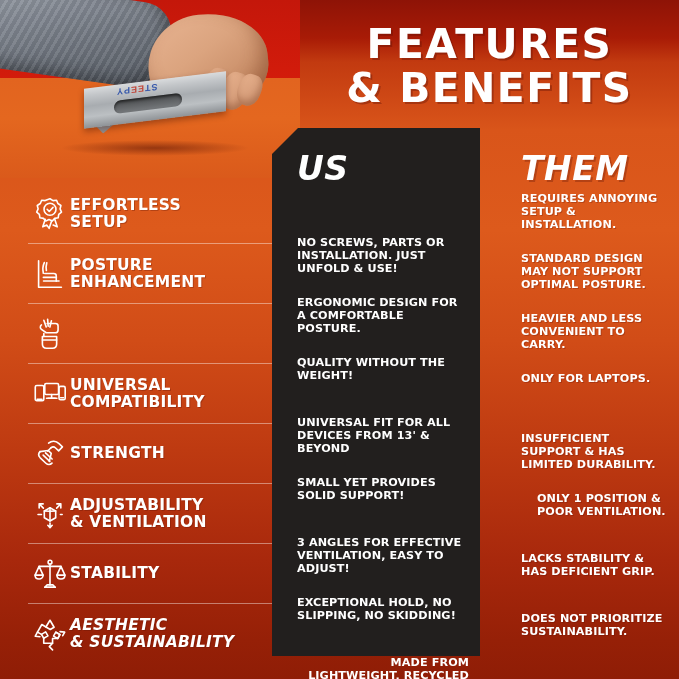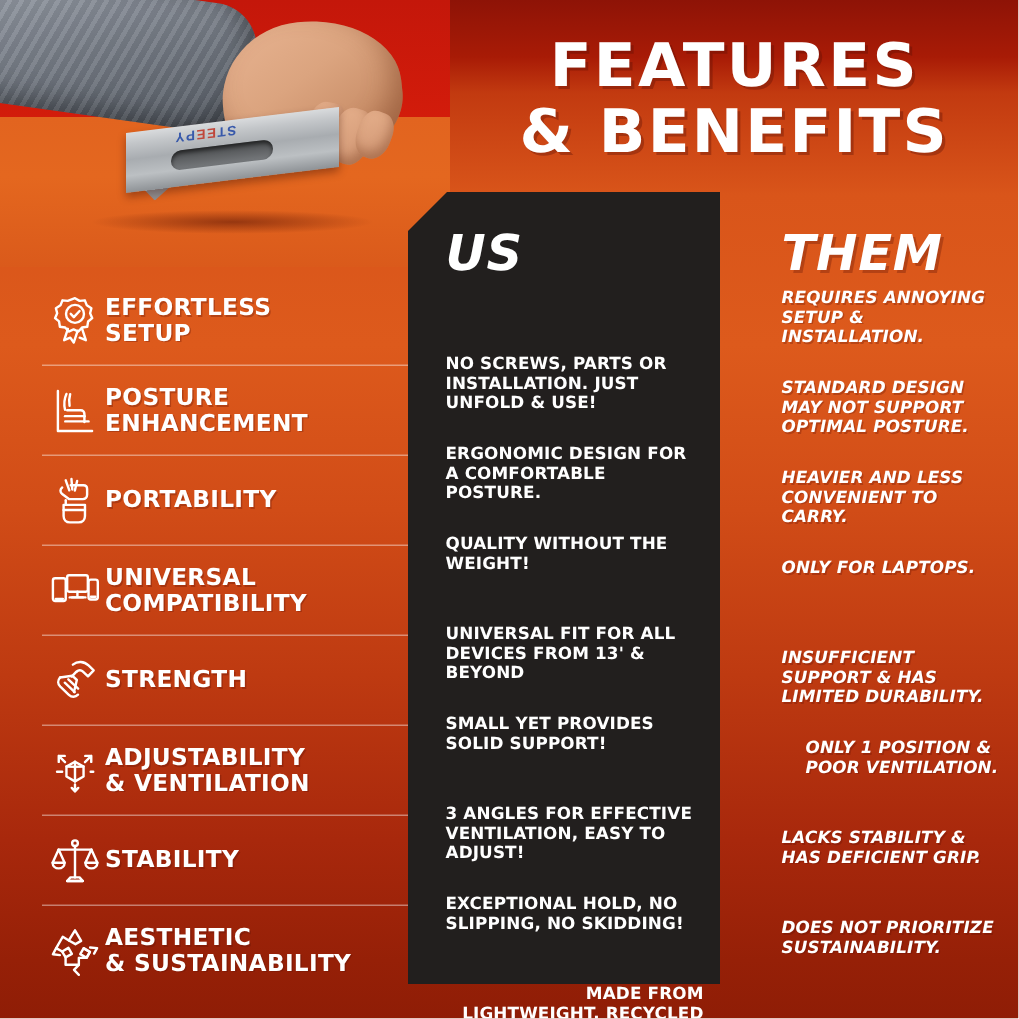--- a/index.html
+++ b/index.html
@@ -132,21 +132,21 @@
     left: 28px; top: 184px;
     width: 245px;
   }
   .feature-row {
     display: flex;
     align-items: center;
     height: 60px;
     border-bottom: 1px solid rgba(255,255,255,.42);
     padding: 0 2px;
   }
-  .feature-row:last-child { border-bottom: none; }
+  .feature-row:last-child { border-bottom: none; font-style: italic; }
   .feature-icon {
     width: 40px; height: 40px;
     flex: 0 0 40px;
     display: flex; align-items: center; justify-content: center;
   }
   .feature-icon svg { width: 38px; height: 38px; display: block; }
   .feature-label {
     color: #fff;
     font-family: "DejaVu Sans", sans-serif;
     font-weight: 700;
@@ -260,23 +260,20 @@
         <svg viewBox="0 0 40 40" fill="none" stroke="#fff" stroke-width="1.7" stroke-linecap="round" stroke-linejoin="round">
           <path d="M13.5 5.5l2.5 7"></path>
           <path d="M17.5 4.5l.6 7.4"></path>
           <path d="M21.5 6l-1.6 6.6"></path>
           <path d="M11 10.5c-1.6 1.3-1.6 3.4 0 4.6l5 3.6h9.5c1.8 0 3-1.3 3-3v-4.2c0-1.6-1.2-2.6-2.7-2.6H17"></path>
           <path d="M13.5 19.5v3.2"></path>
           <path d="M12 22.7h15v7.8c0 2.6-1.8 4.5-4.4 4.5h-6.2c-2.6 0-4.4-1.9-4.4-4.5z"></path>
           <path d="M12 26.3h15"></path>
         </svg>
       </span>
-      <span class="feature-label">
-        <span>PORTABILITY</span>
-      </span>
     </div>
 
     <div class="feature-row">
       <span class="feature-icon">
         <svg viewBox="0 0 40 40" fill="none" stroke="#fff" stroke-width="1.7" stroke-linecap="round" stroke-linejoin="round">
           <rect x="4.5" y="11" width="9" height="16" rx="1.6"></rect>
           <path d="M6.5 25.5h5"></path>
           <rect x="14.5" y="9" width="14.5" height="11.5" rx="1.3"></rect>
           <path d="M18 24.5h7.5M21.7 20.5v4"></path>
           <path d="M16.3 24.5h11"></path>
@@ -373,21 +370,21 @@
     <div class="item" style="position: absolute; top: 0px; left: 0px; width: 100%;">NO SCREWS, PARTS OR INSTALLATION. JUST UNFOLD &amp; USE!</div>
     <div class="item" style="position: absolute; top: 60px; left: 0px; width: 100%;">ERGONOMIC DESIGN FOR A COMFORTABLE POSTURE.</div>
     <div class="item" style="position: absolute; top: 120px; left: 0px; width: 100%;">QUALITY WITHOUT THE WEIGHT!</div>
     <div class="item" style="position: absolute; top: 180px; left: 0px; width: 100%;">UNIVERSAL FIT FOR ALL DEVICES FROM 13' &amp; BEYOND</div>
     <div class="item" style="position: absolute; top: 240px; left: 0px; width: 100%;">SMALL YET PROVIDES SOLID SUPPORT!</div>
     <div class="item" style="position: absolute; top: 300px; left: 0px; width: 100%;">3 ANGLES FOR EFFECTIVE VENTILATION, EASY TO ADJUST!</div>
     <div class="item" style="position: absolute; top: 360px; left: 0px; width: 100%;">EXCEPTIONAL HOLD, NO SLIPPING, NO SKIDDING!</div>
     <div class="item" style="position: absolute; top: 420px; left: 0px; width: 100%; text-align: right;">MADE FROM LIGHTWEIGHT, RECYCLED PLASTIC.</div>
   </div>
 
-  <div class="bullets them-bullets" style="position: absolute; top: 192px; height: 480px; font-style: italic;">
+  <div class="bullets them-bullets" style="position: absolute; top: 192px; height: 480px;">
     <div class="item" style="position: absolute; top: 0px; left: 0px; width: 100%;">REQUIRES ANNOYING SETUP &amp; INSTALLATION.</div>
     <div class="item" style="position: absolute; top: 60px; left: 0px; width: 100%;">STANDARD DESIGN MAY NOT SUPPORT OPTIMAL POSTURE.</div>
     <div class="item" style="position: absolute; top: 120px; left: 0px; width: 100%;">HEAVIER AND LESS CONVENIENT TO CARRY.</div>
     <div class="item" style="position: absolute; top: 180px; left: 0px; width: 100%;">ONLY FOR LAPTOPS.</div>
     <div class="item" style="position: absolute; top: 240px; left: 0px; width: 100%;">INSUFFICIENT SUPPORT &amp; HAS LIMITED DURABILITY.</div>
     <div class="item" style="position: absolute; top: 300px; left: 16px; width: 100%;">ONLY 1 POSITION &amp; POOR VENTILATION.</div>
     <div class="item" style="position: absolute; top: 360px; left: 0px; width: 100%;">LACKS STABILITY &amp; HAS DEFICIENT GRIP.</div>
     <div class="item" style="position: absolute; top: 420px; left: 0px; width: 100%;">DOES NOT PRIORITIZE SUSTAINABILITY.</div>
   </div>
 

